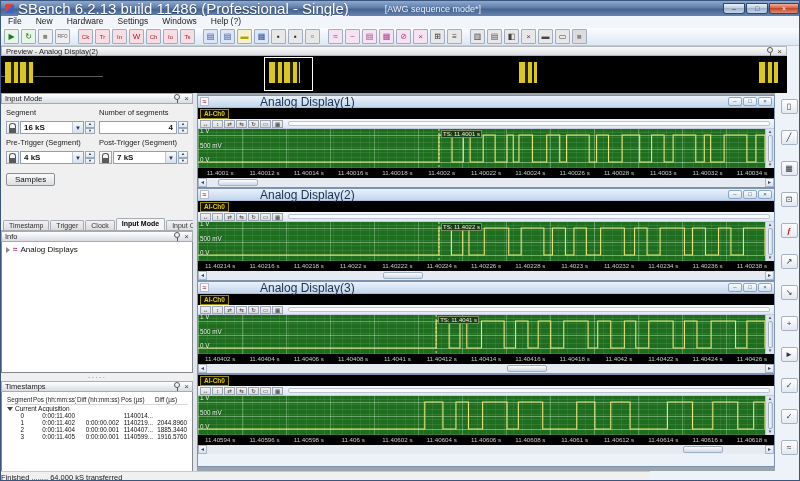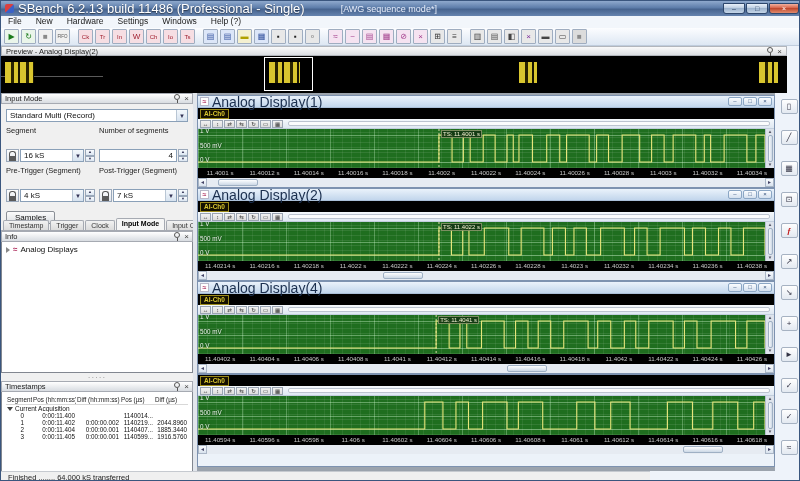--- a/index.html
+++ b/index.html
@@ -7,21 +7,21 @@
   #app{ position:relative; width:800px; height:481px; background:#eef3fa;
         font-family:"Liberation Sans",sans-serif; overflow:hidden; color:#111;
         border:1px solid #3a567e; }
 
   
   .titlebar{ position:absolute; left:0; top:0; width:800px; height:15px;
     background:linear-gradient(#8fa9cd,#5d7daa 45%,#47648f 55%,#6583ae);
     display:flex; align-items:center; padding:0 2px 0 4px; }
   .app-icon{ width:9px; height:9px; border-radius:2px;
     background:linear-gradient(135deg,#d94040 0 45%,#3a62c8 55% 100%); margin-right:4px; }
-  .title-text{ font-size:13px; color:#fff; text-shadow:0 1px 1px rgba(0,0,0,.5); white-space:nowrap; }
+  .title-text{ font-size:15px; color:#fff; text-shadow:0 1px 1px rgba(0,0,0,.5); white-space:nowrap;text-decoration:underline; }
   .title-mode{ font-size:9px; color:#e8eefb; margin-left:36px; white-space:nowrap; }
   .tb-spacer{ flex:1; }
   .wbtn{ width:22px; height:11px; margin-left:1px; border:1px solid #2d466b; border-radius:0 0 3px 3px;
     background:linear-gradient(#e9f1fa,#b7c9de 50%,#9fb5cf 50%,#c5d6e8);
     font-size:7px; line-height:9px; text-align:center; color:#243a5a; }
   .wbtn.close{ width:30px; background:linear-gradient(#f2b09e,#d3593d 50%,#c14a2e 50%,#e08a6d); color:#fff; }
 
   
   .menubar{ position:absolute; left:0; top:15px; width:800px; height:24px; background:#f2f6fb;
     border-bottom:1px solid #d4dce8; display:flex; align-items:flex-start; }
@@ -63,21 +63,21 @@
     background:linear-gradient(#f4f8fc,#d6e2ef); font-size:6px; color:#335;
     display:flex; align-items:center; justify-content:center; }
   .spinner{ width:10px; height:13px; display:flex; flex-direction:column; margin-left:1px; }
   .spinner div{ flex:1; border:1px solid #9aa8ba; background:linear-gradient(#f8fbfe,#dce6f1);
     font-size:4px; line-height:4px; text-align:center; color:#335; }
   .lockbtn{ width:13px; height:13px; border:1px solid #9aa8ba; background:linear-gradient(#fdfdfd,#e2e6ec);
     display:flex; flex-direction:column; align-items:center; justify-content:center; margin-right:1px; }
   .lockbtn::before{ content:""; width:5px; height:4px; border:1px solid #555; border-bottom:none;
     border-radius:3px 3px 0 0; }
   .lockbtn::after{ content:""; width:7px; height:5px; background:#5a5a5a; }
-  .ctl-row{ display:flex; margin:14px 5px 0; }
+  .ctl-row{ display:flex; margin:4px 5px 0;font-weight:bold; }
   .ctl-col{ width:89px; display:flex; align-items:center; }
   .ctl-col + .ctl-col{ margin-left:4px; }
   .lbl-row{ display:flex; margin:4px 5px 0; }
   .lbl-col{ width:89px; }
   .lbl-col + .lbl-col{ margin-left:4px; }
   .btn{ height:13px; border:1px solid #8a8f96; border-radius:2px;
     background:linear-gradient(#fbfbfb,#dcdfe3); font-size:8px; padding:0 8px;
     display:inline-flex; align-items:center; margin:9px 0 0 5px; color:#111; }
 
   .tabrow{ position:absolute; left:0; top:125px; width:192px; height:13px; display:flex;
@@ -102,30 +102,30 @@
     font-size:6.3px; color:#111; }
   table.tstable th{ font-weight:normal; text-align:left; color:#222; border-bottom:1px solid #d8d8d8;
     padding:1px 1px; white-space:nowrap; overflow:hidden; }
   table.tstable td{ padding:0 1px; white-space:nowrap; overflow:hidden; }
   td.num, th.num{ text-align:right; }
   .grouprow td{ font-size:6.5px; }
   .gexp{ display:inline-block; width:0; height:0; border-left:3px solid transparent;
     border-right:3px solid transparent; border-top:4px solid #444; margin-right:2px; }
 
   .statusbar{ position:absolute; left:0; top:470px; width:649px; height:11px; background:#f0f0f0;
-    border-top:1px solid #c6cad0; font-size:7.5px; display:flex; align-items:center; padding-left:7px; color:#222; }
+    border-top:1px solid #c6cad0; font-size:7.5px; display:flex; align-items:center; padding-left:0; color:#222; }
 
   
   .mdi{ position:absolute; left:196px; top:92px; width:578px; height:378px; background:#9ba3ad; }
   .mdi-win{ position:absolute; left:0; width:578px; height:93px; border:1px solid #7d92b0; background:#ecf2f9; }
   .mdi-title{ height:12px; background:linear-gradient(#eaf2fb,#c2d6ec); display:flex; align-items:center;
     padding:0 2px; border-bottom:1px solid #aabfd8; }
   .mdi-title .icon-box{ width:9px; height:9px; border:1px solid #b8b8c8; background:#fff; font-size:7px;
     line-height:8px; text-align:center; color:#b03060; font-weight:bold; margin-right:3px; }
-  .mdi-title .t{ font-size:14px; color:#1b2f4e; flex:1; }
+  .mdi-title .t{ font-size:12px; color:#1b2f4e; flex:1;margin-left:48px; }
   .mbtn{ width:14px; height:9px; margin-left:1px; border:1px solid #8ba6c4; border-radius:2px;
     background:linear-gradient(#fbfdff,#d4e0ee); font-size:6px; line-height:7px; text-align:center; color:#33507a; }
   .chanbar{ height:11px; background:#000; display:flex; align-items:center; padding-left:2px; }
   .chantag{ font-size:6.5px; font-weight:bold; color:#d9c62f; border:1px solid #9a8a1a;
     background:#141000; padding:0 3px; line-height:8px; }
   .minibar{ height:10px; background:linear-gradient(#f4f8fc,#dfe8f2); display:flex; align-items:center;
     gap:1px; padding-left:2px; border-bottom:1px solid #c2cedd; }
   .micon{ width:11px; height:8px; border:1px solid #9aa4b2; background:linear-gradient(#f2f2f2,#dcdcdc);
     font-size:5.5px; line-height:6px; text-align:center; color:#333; }
   .mtrack{ flex:1; height:5px; margin:0 4px; border:1px solid #bcc4d0; background:#fbfcfd; border-radius:2px; }
@@ -251,26 +251,20 @@
 
   <div class="leftcol">
     <div class="panel-header">
       <span>Input Mode</span>
       <span class="ph-icons">
         <span class="pinicon"></span>
         <span class="xicon">×</span>
       </span>
     </div>
 
-    <div style="margin:5px 5px 0;">
-      <div class="combo">
-        <span class="flex1">Standard Multi (Record)</span>
-        <span class="combo-arrow">▼</span>
-      </div>
-    </div>
 
     <div class="lbl-row">
       <div class="lbl-col im-label">Segment</div>
       <div class="lbl-col im-label">Number of segments</div>
     </div>
     <div class="ctl-row">
       <div class="ctl-col">
         <span class="lockbtn"></span>
         <span class="combo" style="flex:1">
           <span class="flex1">16 kS</span>
@@ -536,21 +530,21 @@
         </div>
         <div class="hscroll">
           <div class="harrow">◄</div>
           <div class="harrow right">►</div>
           <div class="hthumb" style="left: 185.44px;"></div>
         </div>
       </div>
       <div class="mdi-win" style="top: 188px;">
         <div class="mdi-title">
           <span class="icon-box">≈</span>
-          <span class="t">Analog Display(4)</span>
+          <span class="t">Analog Display(3)</span>
           <span class="mbtn">–</span>
           <span class="mbtn">□</span>
           <span class="mbtn">×</span>
         </div>
         <div class="chanbar">
           <span class="chantag">AI-Ch0</span>
         </div>
         <div class="minibar">
           <span class="micon">↔</span>
           <span class="micon">↕</span>

